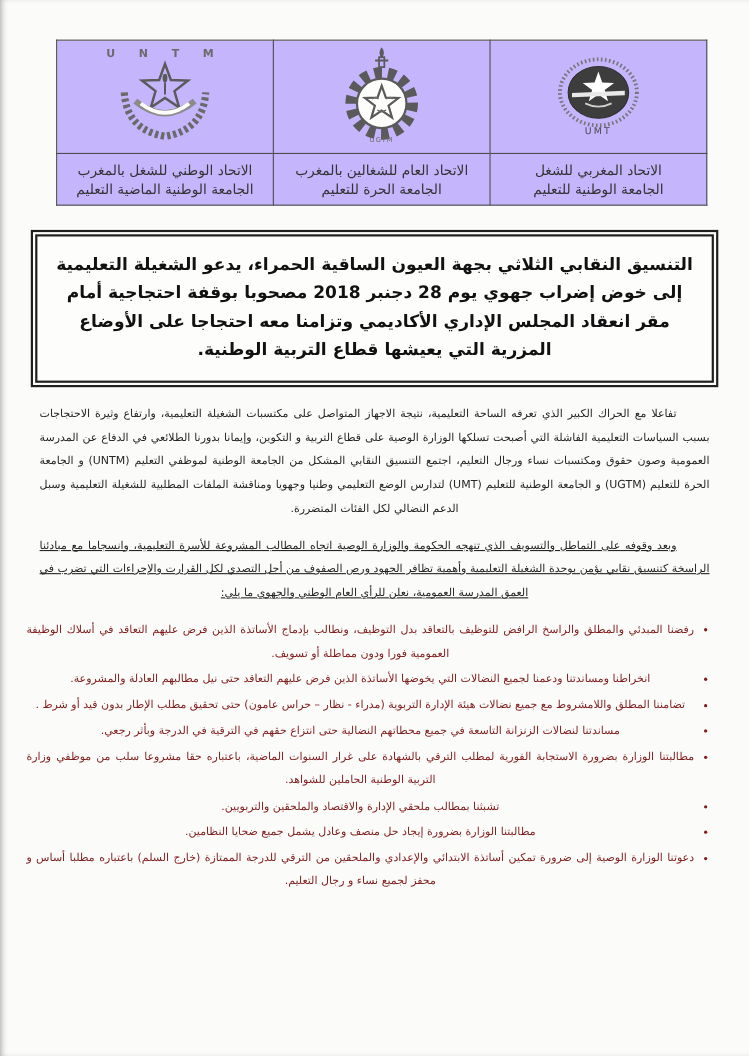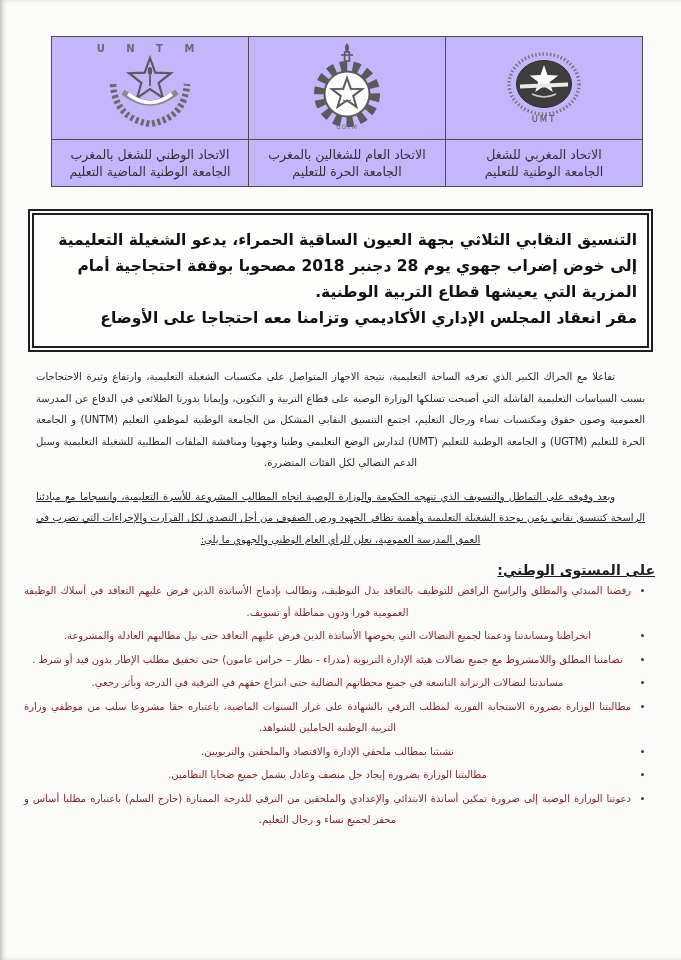--- a/index.html
+++ b/index.html
@@ -38,21 +38,21 @@
     padding:2px 3px;
     color:#333;
   }
   .logo-svg{display:block;margin:0 auto;}
   
   .title-box{
     margin:22px 4px 0 4px;
     border:6px double #1f1f1f;
     background:#fdfdfc;
     padding:12px 10px 15px 10px;
-    text-align:right;
+    text-align:center;
   }
   .title-line{
     font-weight:bold;
     font-size:15.5px;
     line-height:26px;
     color:#111;
   }
   
   .para{
     margin:12px;
@@ -140,28 +140,27 @@
         <div>الاتحاد الوطني للشغل بالمغرب</div>
         <div>الجامعة الوطنية الماضية التعليم</div>
       </td>
     </tr>
   </tbody>
     </table>
 
   <div class="title-box">
     <div class="title-line">التنسيق النقابي الثلاثي بجهة العيون الساقية الحمراء، يدعو الشغيلة التعليمية</div>
     <div class="title-line">إلى خوض إضراب جهوي يوم 28 دجنبر 2018 مصحوبا بوقفة احتجاجية أمام</div>
+    <div class="title-line">مقر انعقاد المجلس الإداري الأكاديمي وتزامنا معه احتجاجا على الأوضاع</div>
     <div class="title-line">المزرية التي يعيشها قطاع التربية الوطنية.</div>
-    <div class="title-line">مقر انعقاد المجلس الإداري الأكاديمي وتزامنا معه احتجاجا على الأوضاع</div>
   </div>
 
   <p class="para p1">تفاعلا مع الحراك الكبير الذي تعرفه الساحة التعليمية، نتيجة الاجهاز المتواصل على مكتسبات الشغيلة التعليمية،  وارتفاع وثيرة الاحتجاجات  بسبب السياسات التعليمية الفاشلة التي أصبحت تسلكها الوزارة الوصية على قطاع التربية و التكوين، وإيمانا بدورنا الطلائعي في الدفاع عن المدرسة العمومية وصون حقوق ومكتسبات نساء ورجال التعليم، اجتمع التنسيق النقابي المشكل من الجامعة الوطنية لموظفي التعليم (UNTM) و الجامعة الحرة للتعليم (UGTM) و الجامعة الوطنية للتعليم (UMT) لتدارس الوضع التعليمي وطنيا وجهويا  ومناقشة الملفات المطلبية للشغيلة التعليمية وسبل الدعم النضالي لكل الفئات المتضررة.</p>
   <p class="para p2">وبعد وقوفه على التماطل والتسويف الذي تنهجه الحكومة والوزارة الوصية اتجاه المطالب المشروعة للأسرة التعليمية، وانسجاما مع مبادئنا الراسخة كتنسيق نقابي يؤمن بوحدة الشغيلة التعليمية وأهمية تظافر الجهود ورص الصفوف من أجل التصدي لكل القرارت والإجراءات التي تضرب في العمق المدرسة العمومية، نعلن للرأي العام الوطني والجهوي ما يلي:</p>
 
-  <div class="section-heading">على المستوى الوطني:</div>
 
   <ul class="demands">
     <li>رفضنا المبدئي والمطلق والراسخ الرافض للتوظيف بالتعاقد  بدل التوظيف، ونطالب بإدماج الأساتذة الذين فرض عليهم التعاقد في أسلاك الوظيفة العمومية فورا ودون مماطلة أو تسويف.</li>
     <li>انخراطنا ومساندتنا ودعمنا لجميع النضالات التي يخوضها الأساتذة الذين فرض عليهم التعاقد حتى نيل مطالبهم العادلة والمشروعة.</li>
     <li>تضامننا المطلق واللامشروط مع جميع نضالات هيئة الإدارة التربوية (مدراء - نظار – حراس عامون) حتى تحقيق مطلب الإطار  بدون قيد أو شرط .</li>
     <li>مساندتنا لنضالات الزنزانة التاسعة في جميع محطاتهم النضالية حتى انتزاع حقهم في الترقية في الدرجة وبأثر رجعي.</li>
     <li>مطالبتنا الوزارة بضرورة الاستجابة الفورية لمطلب الترقي بالشهادة على غرار السنوات الماضية، باعتباره حقا مشروعا سلب من  موظفي وزارة التربية الوطنية الحاملين للشواهد.</li>
     <li>تشبثنا بمطالب ملحقي الإدارة والاقتصاد والملحقين والتربويين.</li>
     <li>مطالبتنا الوزارة بضرورة إيجاد حل منصف وعادل يشمل جميع ضحايا النظامين.</li>
     <li>دعوتنا الوزارة الوصية إلى ضرورة  تمكين  أساتذة الابتدائي والإعدادي والملحقين من الترقي للدرجة الممتازة (خارج السلم)  باعتباره مطلبا أساس و محفز لجميع نساء و رجال التعليم.</li>

